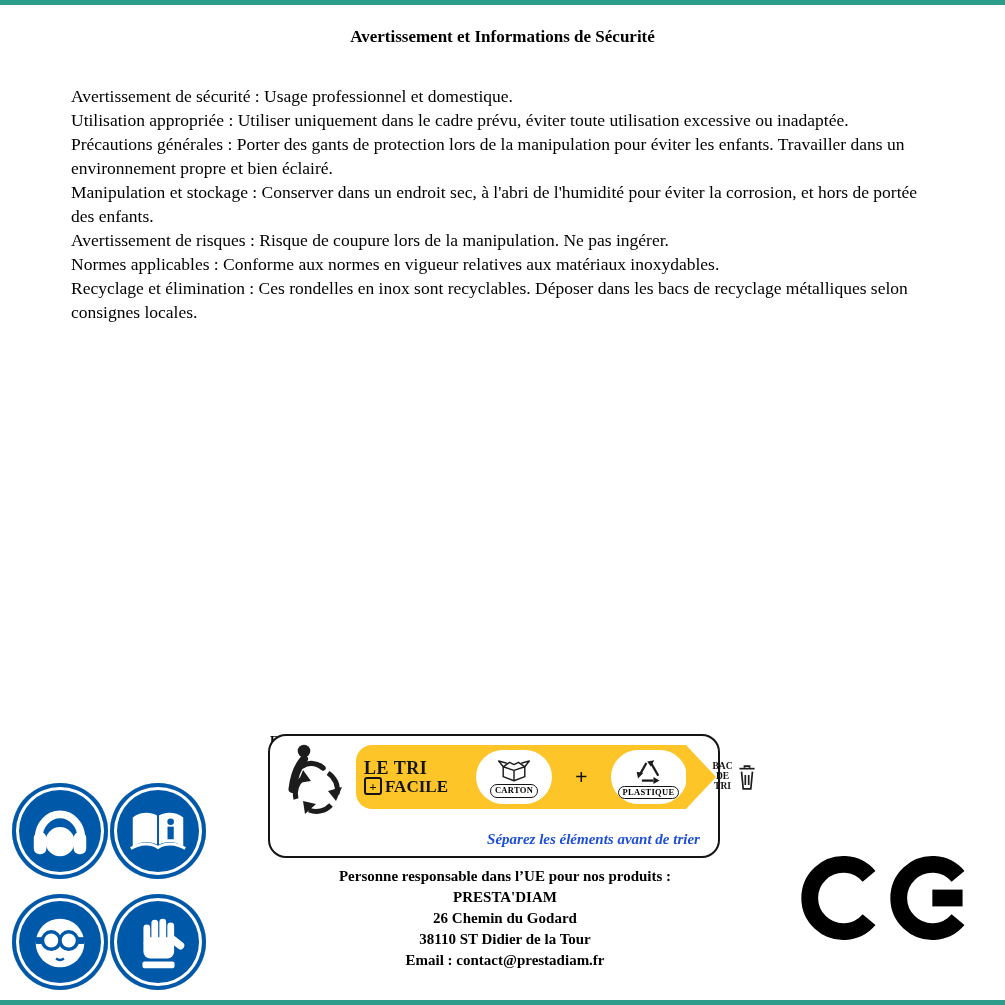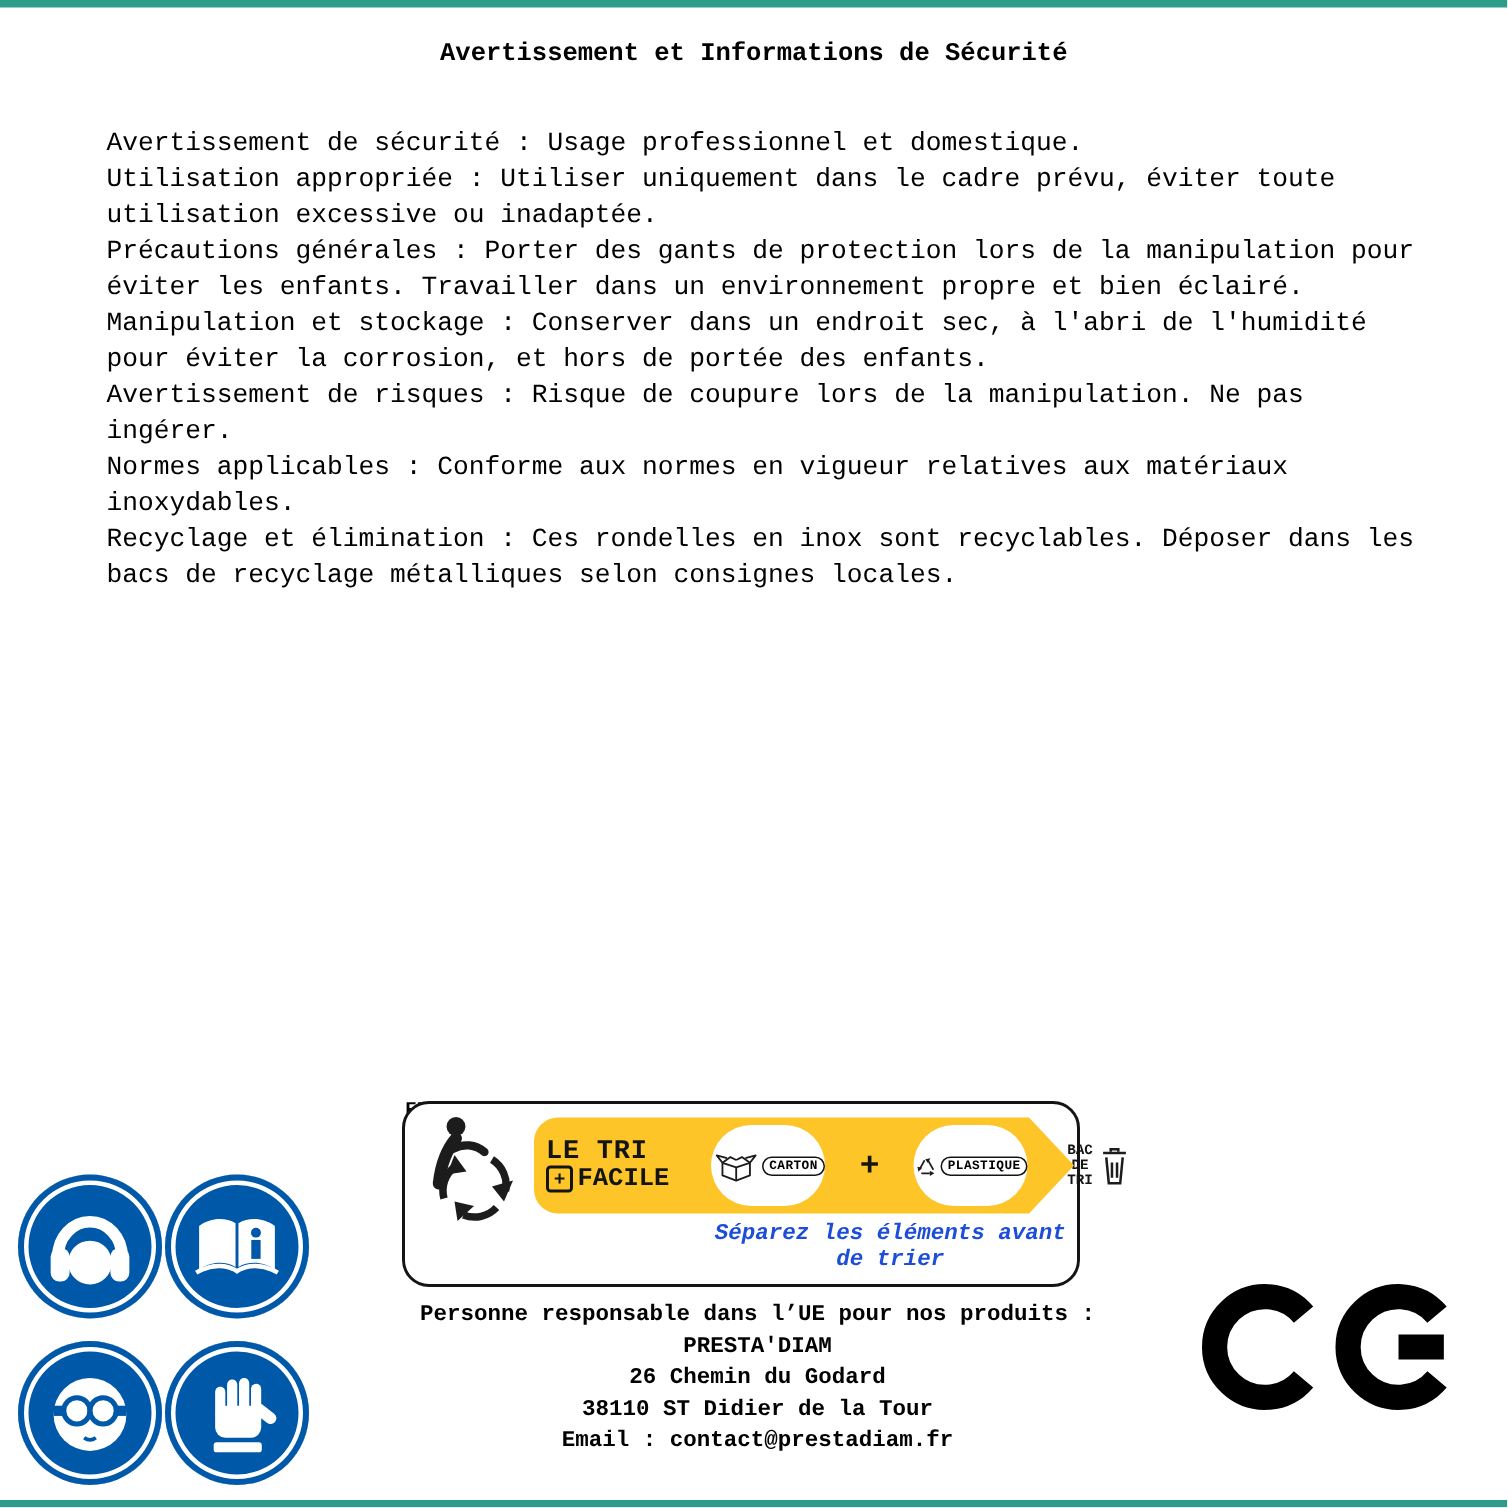--- a/index.html
+++ b/index.html
@@ -1,18 +1,18 @@
 <!DOCTYPE html>
 <html><head>
 <meta charset="utf-8">
 <style>
   html,body{margin:0;padding:0;background:#fff;}
   .page{
     position:relative;width:1005px;height:1005px;background:#fff;overflow:hidden;
-    font-family:Liberation Mono, monospace;color:#000;
+    font-family:Liberation Serif, serif;color:#000;
   }
   .edge-bar{position:absolute;left:0;right:0;height:5px;background:#2e9c8b;}
   .edge-top{top:0;}
   .edge-bottom{bottom:0;}
 
   .title{
     position:absolute;top:27px;left:0;right:0;text-align:center;
     font-size:17px;font-weight:bold;
   }
   .body-text{
@@ -42,21 +42,21 @@
   .letri{line-height:1.05;color:#141414;margin-right:8px;white-space:nowrap;}
   .letri .l1{font-size:18px;font-weight:800;letter-spacing:.5px;display:block;}
   .letri .l2{font-size:17px;font-weight:800;display:flex;align-items:center;}
   .plusbox{
     display:inline-flex;align-items:center;justify-content:center;
     width:14px;height:14px;border:2px solid #141414;border-radius:3px;
     font-size:13px;font-weight:900;margin-right:3px;line-height:1;
   }
   .pill{
     background:#fff;border-radius:27px;width:76px;height:54px;flex:none;
-    display:flex;align-items:center;justify-content:center;
+    display:flex;flex-direction:column;align-items:center;justify-content:center;
   }
   .mat-label{
     border:1.2px solid #141414;border-radius:8px;padding:0 4px;margin-top:1px;
     font-size:8.5px;font-weight:bold;letter-spacing:.3px;background:#fff;line-height:1.4;
   }
   .band-plus{font-size:22px;font-weight:bold;margin:0 3px;color:#141414;}
   .bac{display:flex;align-items:center;margin-left:6px;}
   .bac-txt{font-size:9.5px;font-weight:900;line-height:1.05;text-align:center;margin-right:3px;color:#141414;}
   .tagline{
     position:absolute;left:205px;right:6px;bottom:8px;text-align:center;

